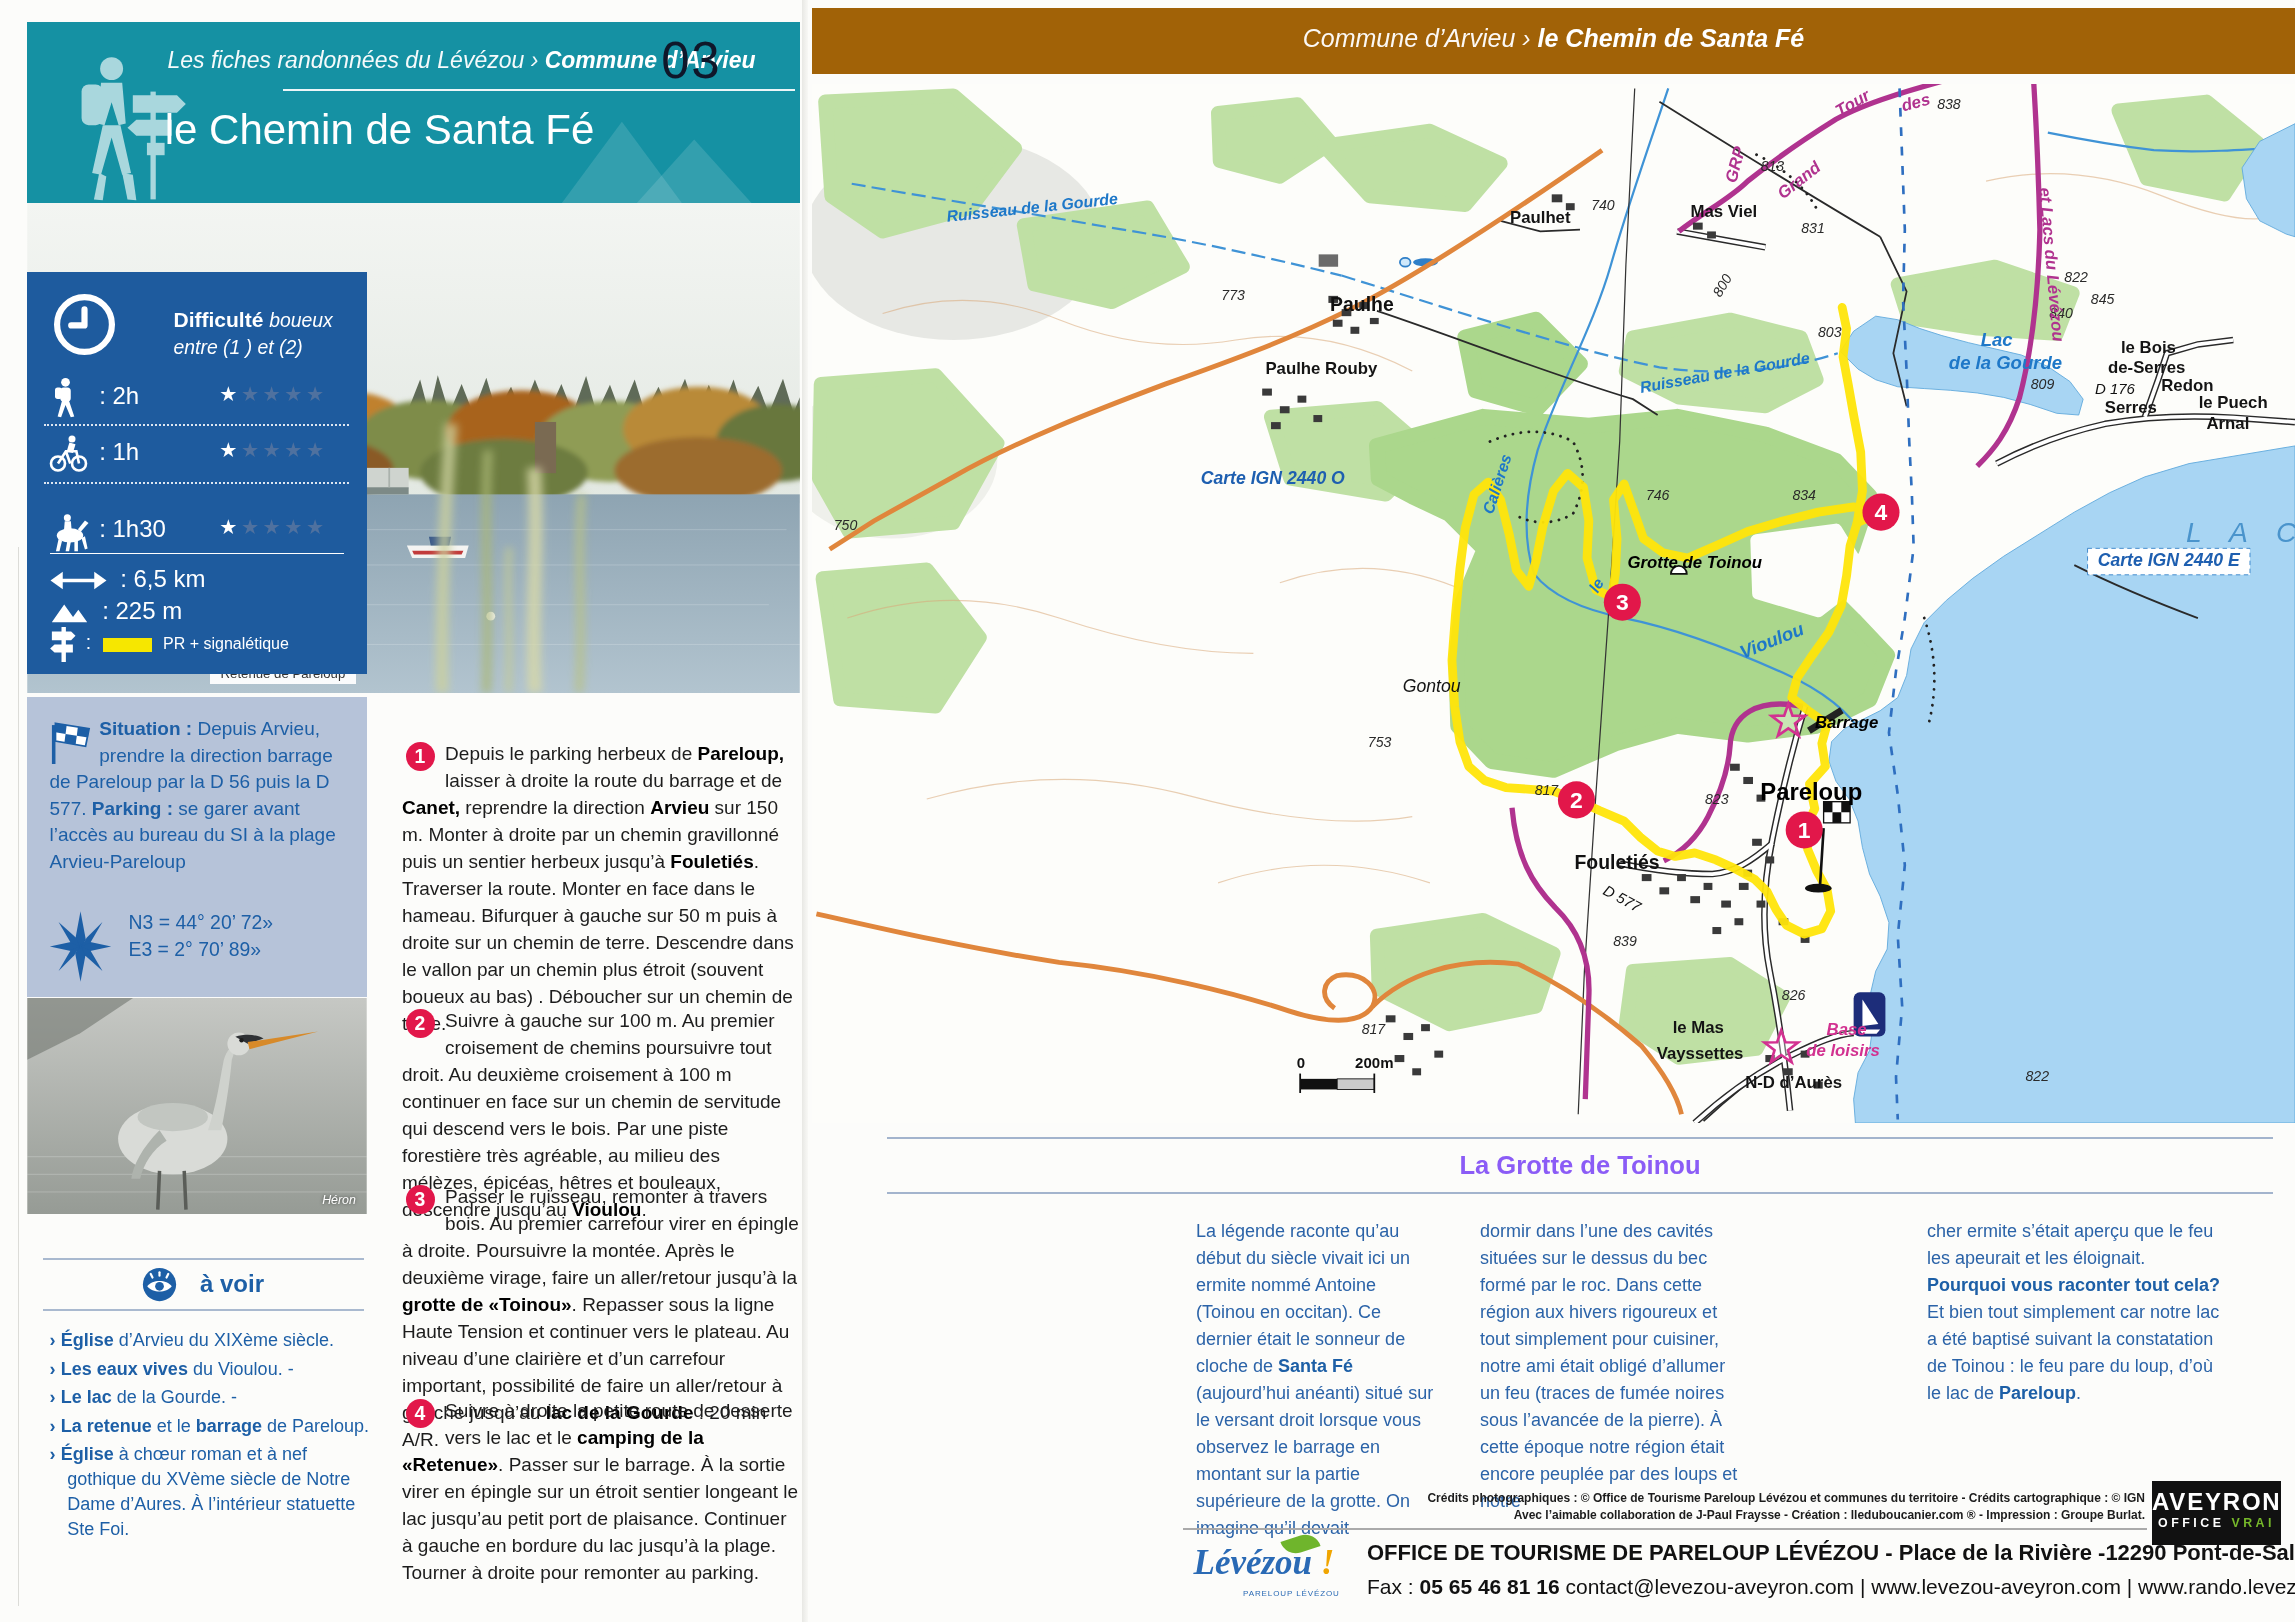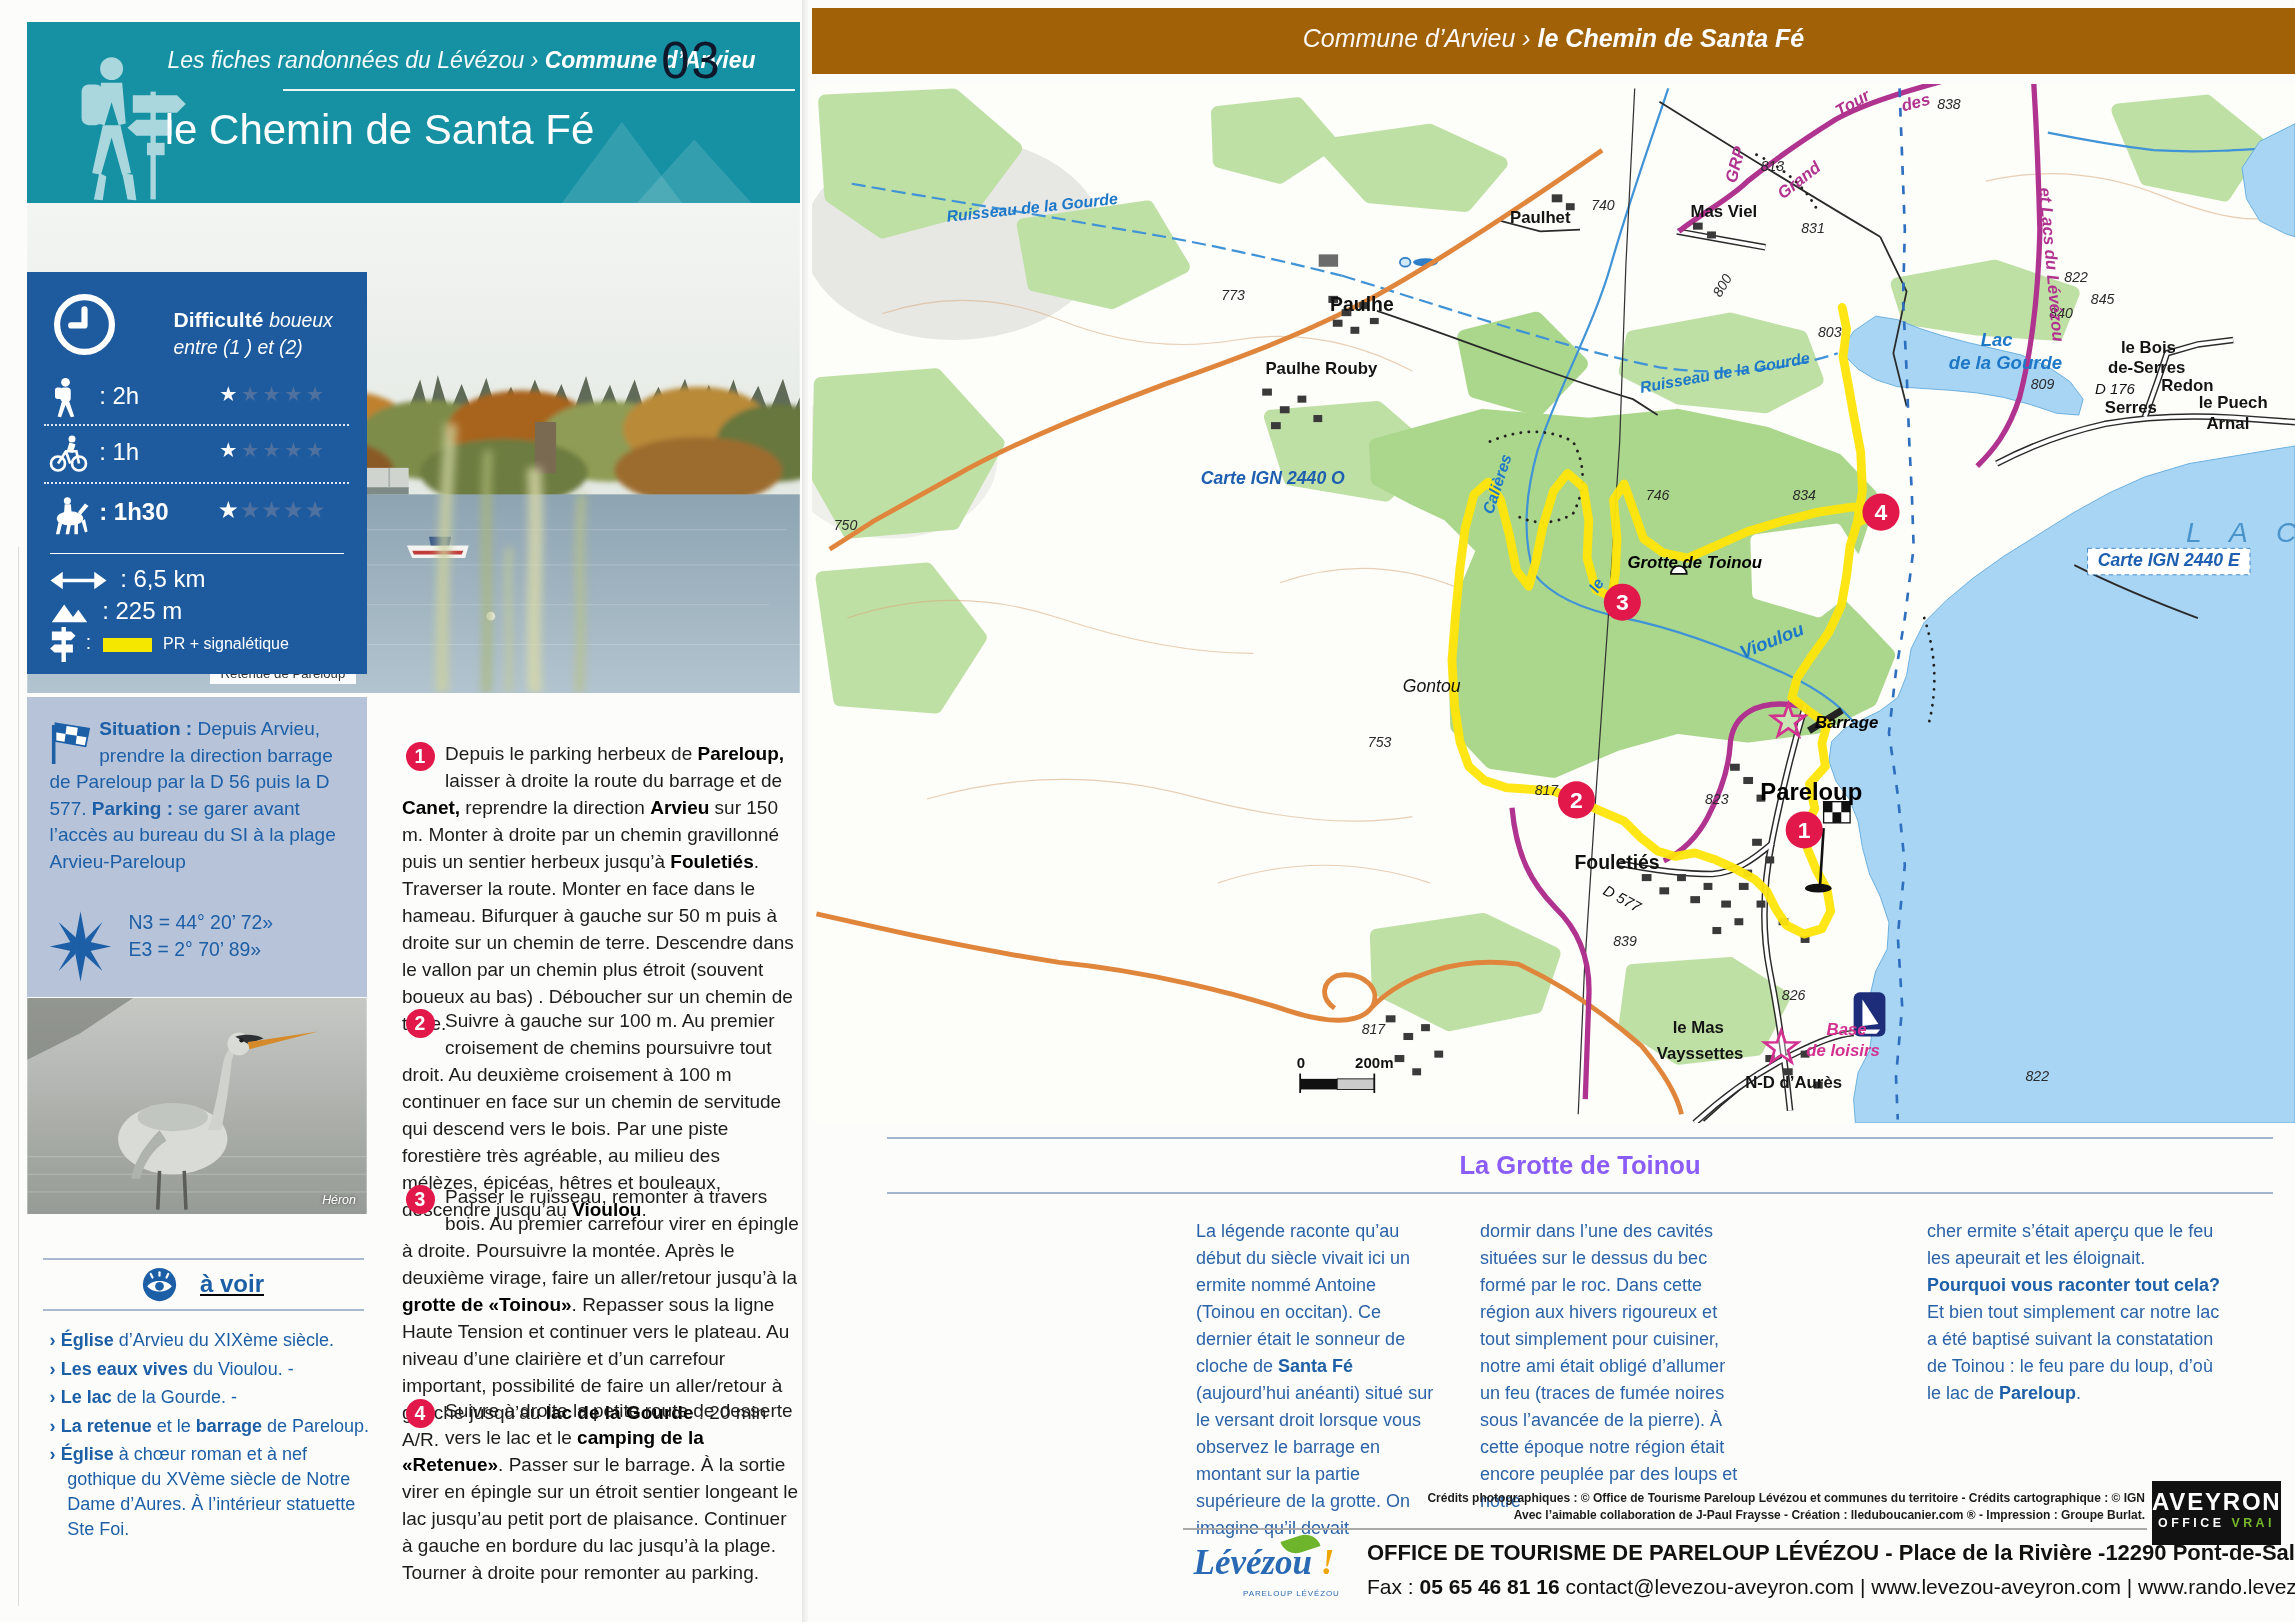--- a/index.html
+++ b/index.html
@@ -60,21 +60,21 @@
   .coords .cl{margin-left:81px;font-size:19.4px;line-height:26.5px;white-space:nowrap;}
 
   
   .heron{left:26.5px;top:998px;width:340px;height:216px;}
   .heron-cap{right:10.6px;bottom:7px;color:#fff;font-style:italic;font-size:12.4px;
              text-shadow:0 0 3.5px rgba(0,0,0,.6);}
 
   
   .avoir{left:26.5px;top:1258px;width:353px;}
   .avoir .rule{height:1.8px;background:#93a7c4;opacity:.8;margin:0 16px;}
-  .avoir .head{display:flex;align-items:center;justify-content:center;gap:23px;height:49px;text-decoration:underline;}
+  .avoir .head{display:flex;align-items:center;justify-content:center;gap:23px;height:49px;}
   .avoir .head .t{color:#1d5fa6;font-size:24px;font-weight:700;}
   .avoir ul{list-style:none;margin:17.7px 0 0 0;padding:0 5.3px 0 23px;color:#1d5fa6;
             font-size:18px;line-height:25px;}
   .avoir li{padding-left:17.7px;text-indent:-17.7px;margin-bottom:3.5px;}
   .avoir li .chev{font-weight:700;margin-right:5.3px;}
 
   
   .steps{left:402px;top:740px;width:399px;height:865px;}
   .step{position:absolute;left:0;width:399px;font-size:19px;line-height:27px;color:#1c1c1c;}
   .step .num{float:left;width:29px;height:29px;margin:1.8px 10.6px 0 3.5px;border-radius:50%;
@@ -278,21 +278,21 @@
         <g fill="#fff">
             <circle cx="27" cy="8" r="4"></circle>
             <path d="M24,12 L31,14 28,24 21,22 Z"></path>
           </g>
       </svg>
       <span class="val">: 1h</span>
       <span class="stars"><span class="on">★</span><span class="off">★</span><span class="off">★</span><span class="off">★</span><span class="off">★</span></span>
     </div>
     <div class="dotsep" style="top:210px;"></div>
 
-    <div class="time-row" style="top:215px;font-weight:bold;">
+    <div class="time-row" style="top:232px;">
       <svg class="icon" width="44" height="44" viewBox="0 0 50 50">
         <g fill="#fff">
           <ellipse cx="25" cy="30" rx="15" ry="8"></ellipse>
           <path d="M37,26 L46,16 42,13 34,23 Z"></path>
           <path d="M12,34 L9,48 13,48 16,36 Z M22,36 L20,48 24,48 26,37 Z M30,37 L30,48 34,48 34,36 Z M38,33 L42,46 45,45 42,31 Z"></path>
           <circle cx="22" cy="10" r="4"></circle>
             <path d="M19,14 L26,14 27,26 18,26 Z"></path>
         </g>
       </svg>
       <span class="val">: 1h30</span>

